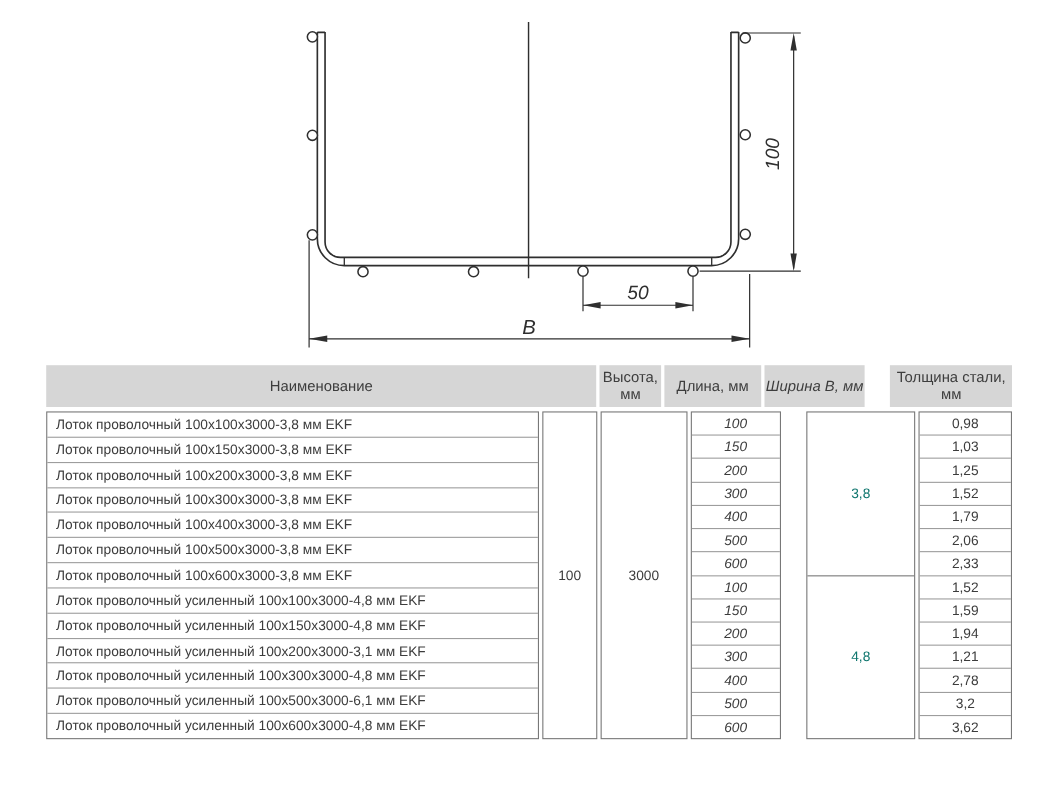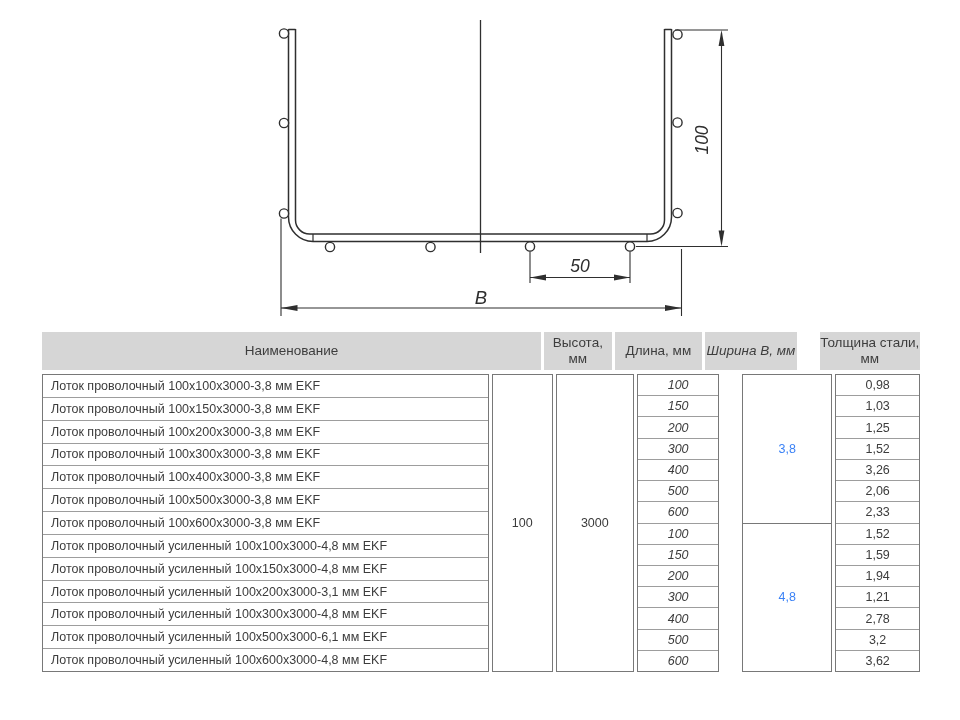--- a/index.html
+++ b/index.html
@@ -4,42 +4,42 @@
 <style>
   html,body{margin:0;padding:0;background:#ffffff;}
   .page{position:relative;width:960px;height:720px;background:#ffffff;overflow:hidden;
         font-family:"Liberation Sans", sans-serif;}
   svg text{font-family:"Liberation Sans", sans-serif;}
 
   
   .spec-table{position:absolute;left:42px;top:332px;width:878px;}
   .trow{display:flex;gap:3px;}
   .col-name{width:502px;}
-  .col-height{width:68px;}
+  .col-height{width:56px;}
   .col-length{width:88px;}
   .col-width{width:92px;font-style:italic;}
-  .col-thick{width:101px;margin-left:20px;}
+  .col-thick{width:111px;margin-left:20px;}
   .col-mass{width:95px;}
 
   .hcell{box-sizing:border-box;height:38px;background:#d6d6d6;color:#3d3d3d;
          display:flex;align-items:center;justify-content:center;text-align:center;
          font-size:13.5px;line-height:1.15;}
   .tbody{margin-top:4px;}
   .colbox{box-sizing:border-box;border:1.6px solid #787878;height:298px;
           display:flex;flex-direction:column;}
   .cell{box-sizing:border-box;flex:1;display:flex;align-items:center;color:#3c3c3c;
         font-size:12.5px;border-top:1px solid #9d9d9d;min-height:0;white-space:nowrap;overflow:hidden;}
   .cell:first-child{border-top:none;}
   .name-cell{padding-left:8px;justify-content:flex-start;}
   .num-cell{justify-content:center;}
   .mergedbox{align-items:center;justify-content:center;}
   .merged-val{flex:1;display:flex;align-items:center;justify-content:center;
               color:#3c3c3c;font-size:12.5px;}
   .thick-half{flex:1;display:flex;align-items:center;justify-content:center;
-              color:#3b82f6;font-size:12.5px;}
+              color:#0f766e;font-size:12.5px;}
   .thick-half.second{border-top:1.4px solid #787878;}
 </style>
 </head>
 <body>
 
 <div class="page">
 
   <svg width="960" height="330" viewBox="0 0 960 330" style="position:absolute;left:0;top:0;">
     <g stroke="#2f2f2f" fill="none">
 
@@ -160,21 +160,21 @@
       <div class="colbox col-thick">
         <div class="thick-half">3,8</div>
         <div class="thick-half second">4,8</div>
       </div>
 
       <div class="colbox col-mass" id="col-masses">
           <div class="cell num-cell">0,98</div>
           <div class="cell num-cell">1,03</div>
           <div class="cell num-cell">1,25</div>
           <div class="cell num-cell">1,52</div>
-          <div class="cell num-cell">3,26</div>
+          <div class="cell num-cell">1,79</div>
           <div class="cell num-cell">2,06</div>
           <div class="cell num-cell">2,33</div>
           <div class="cell num-cell">1,52</div>
           <div class="cell num-cell">1,59</div>
           <div class="cell num-cell">1,94</div>
           <div class="cell num-cell">1,21</div>
           <div class="cell num-cell">2,78</div>
           <div class="cell num-cell">3,2</div>
           <div class="cell num-cell">3,62</div>
         </div>

